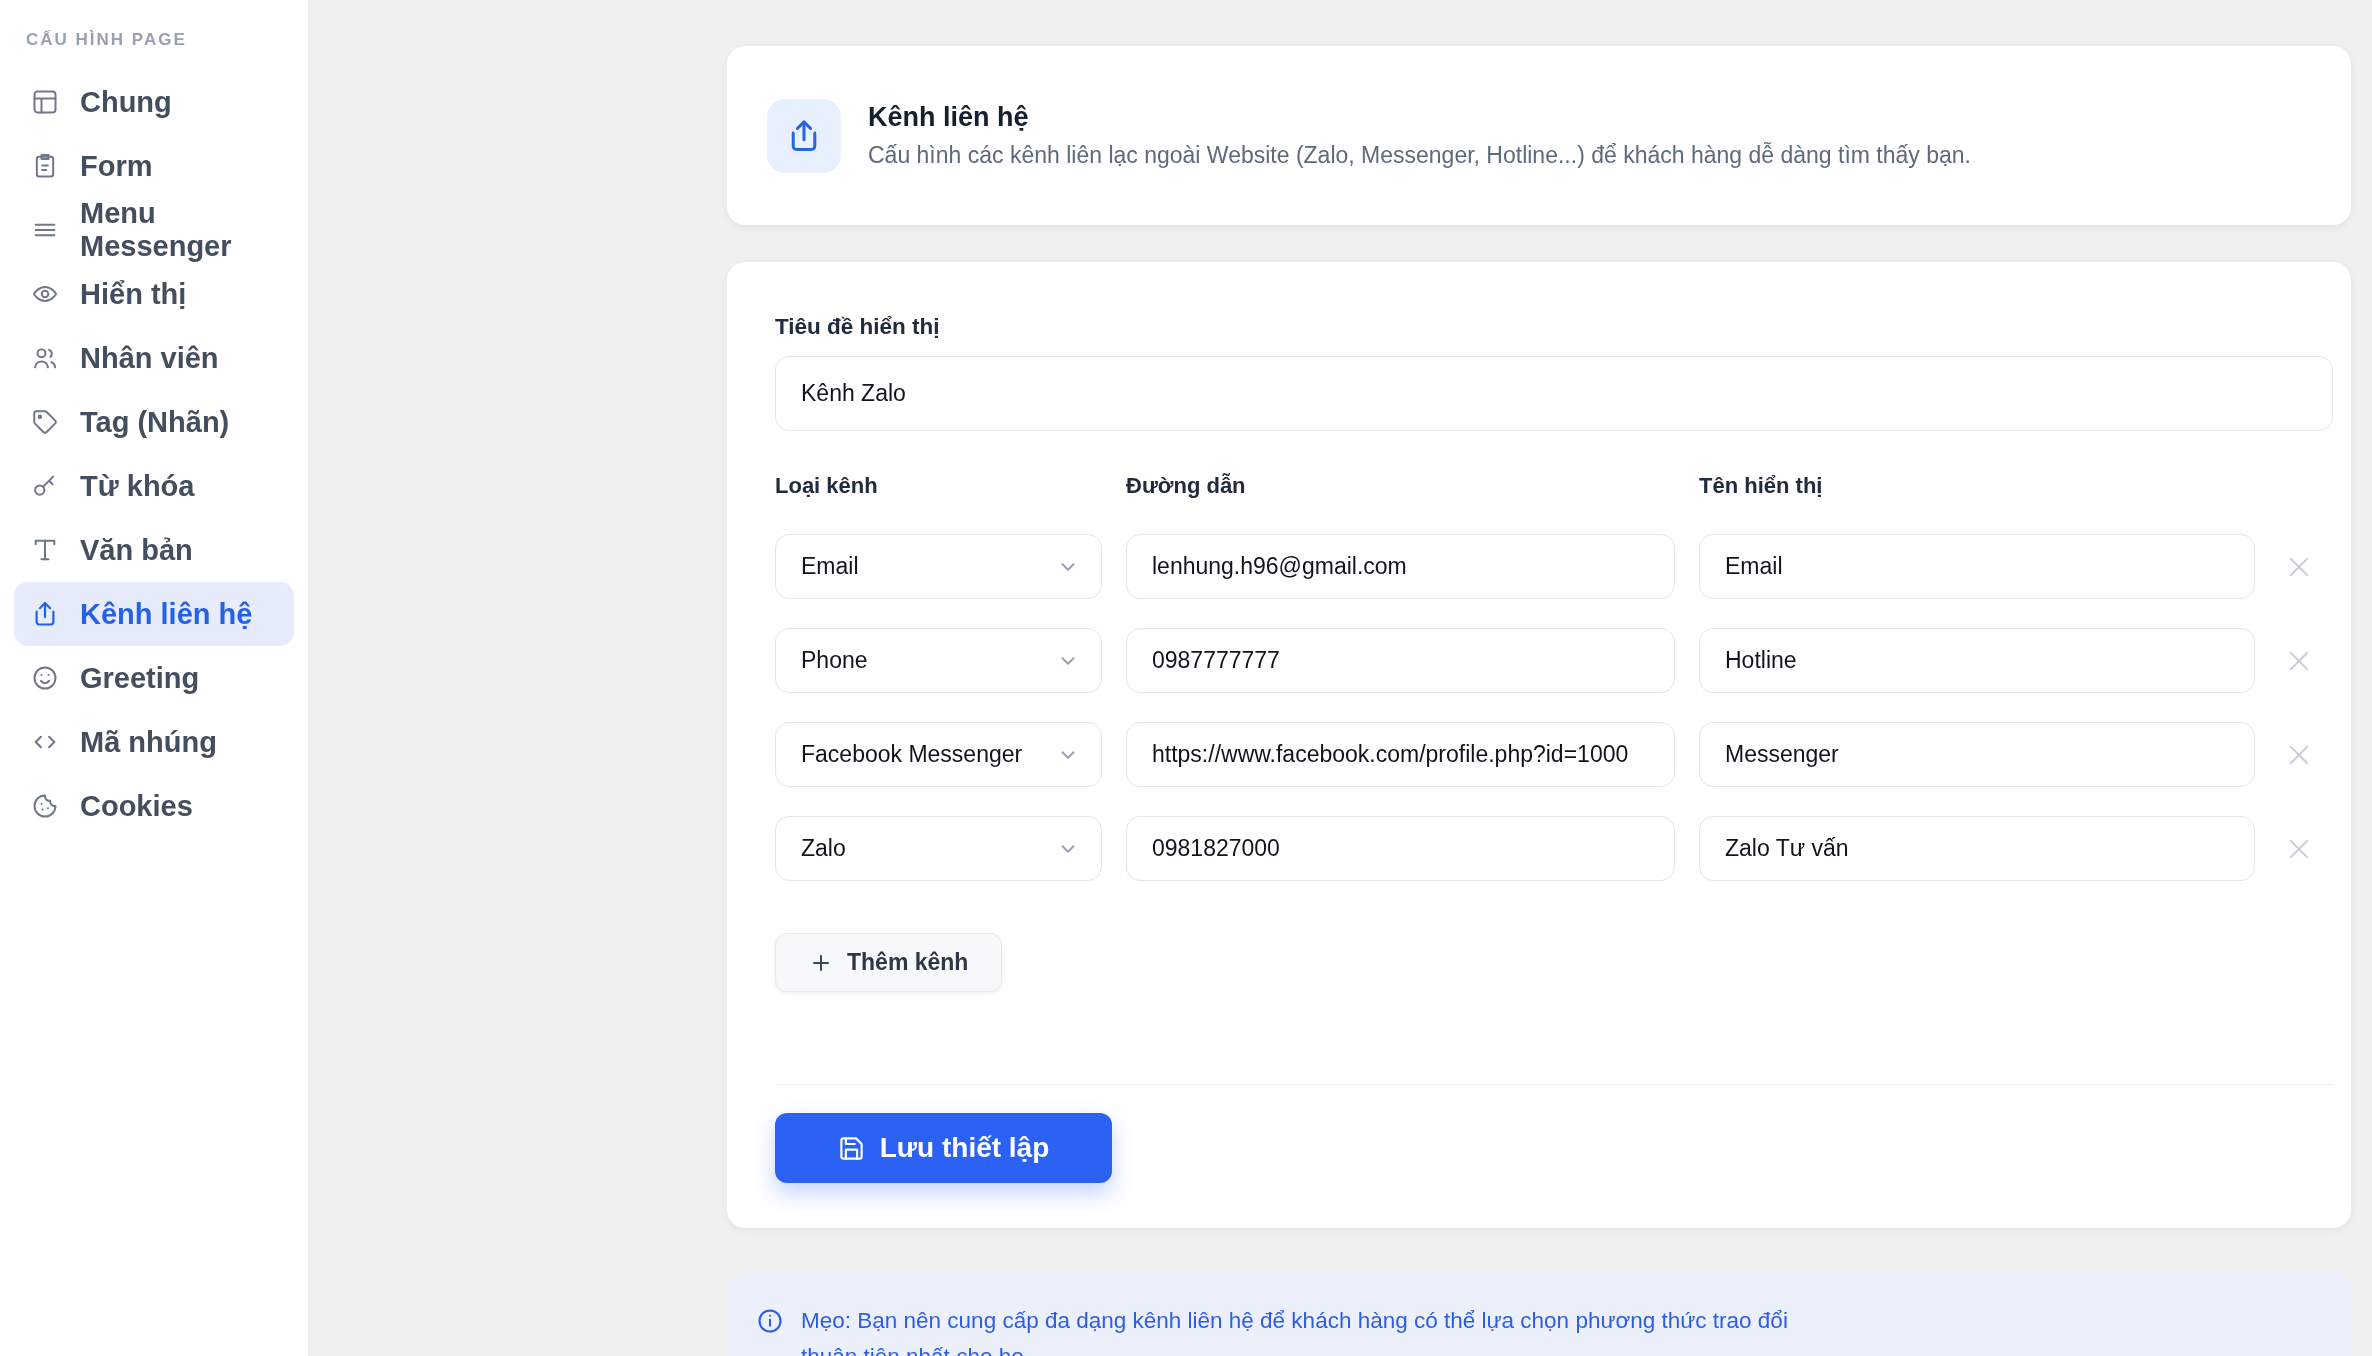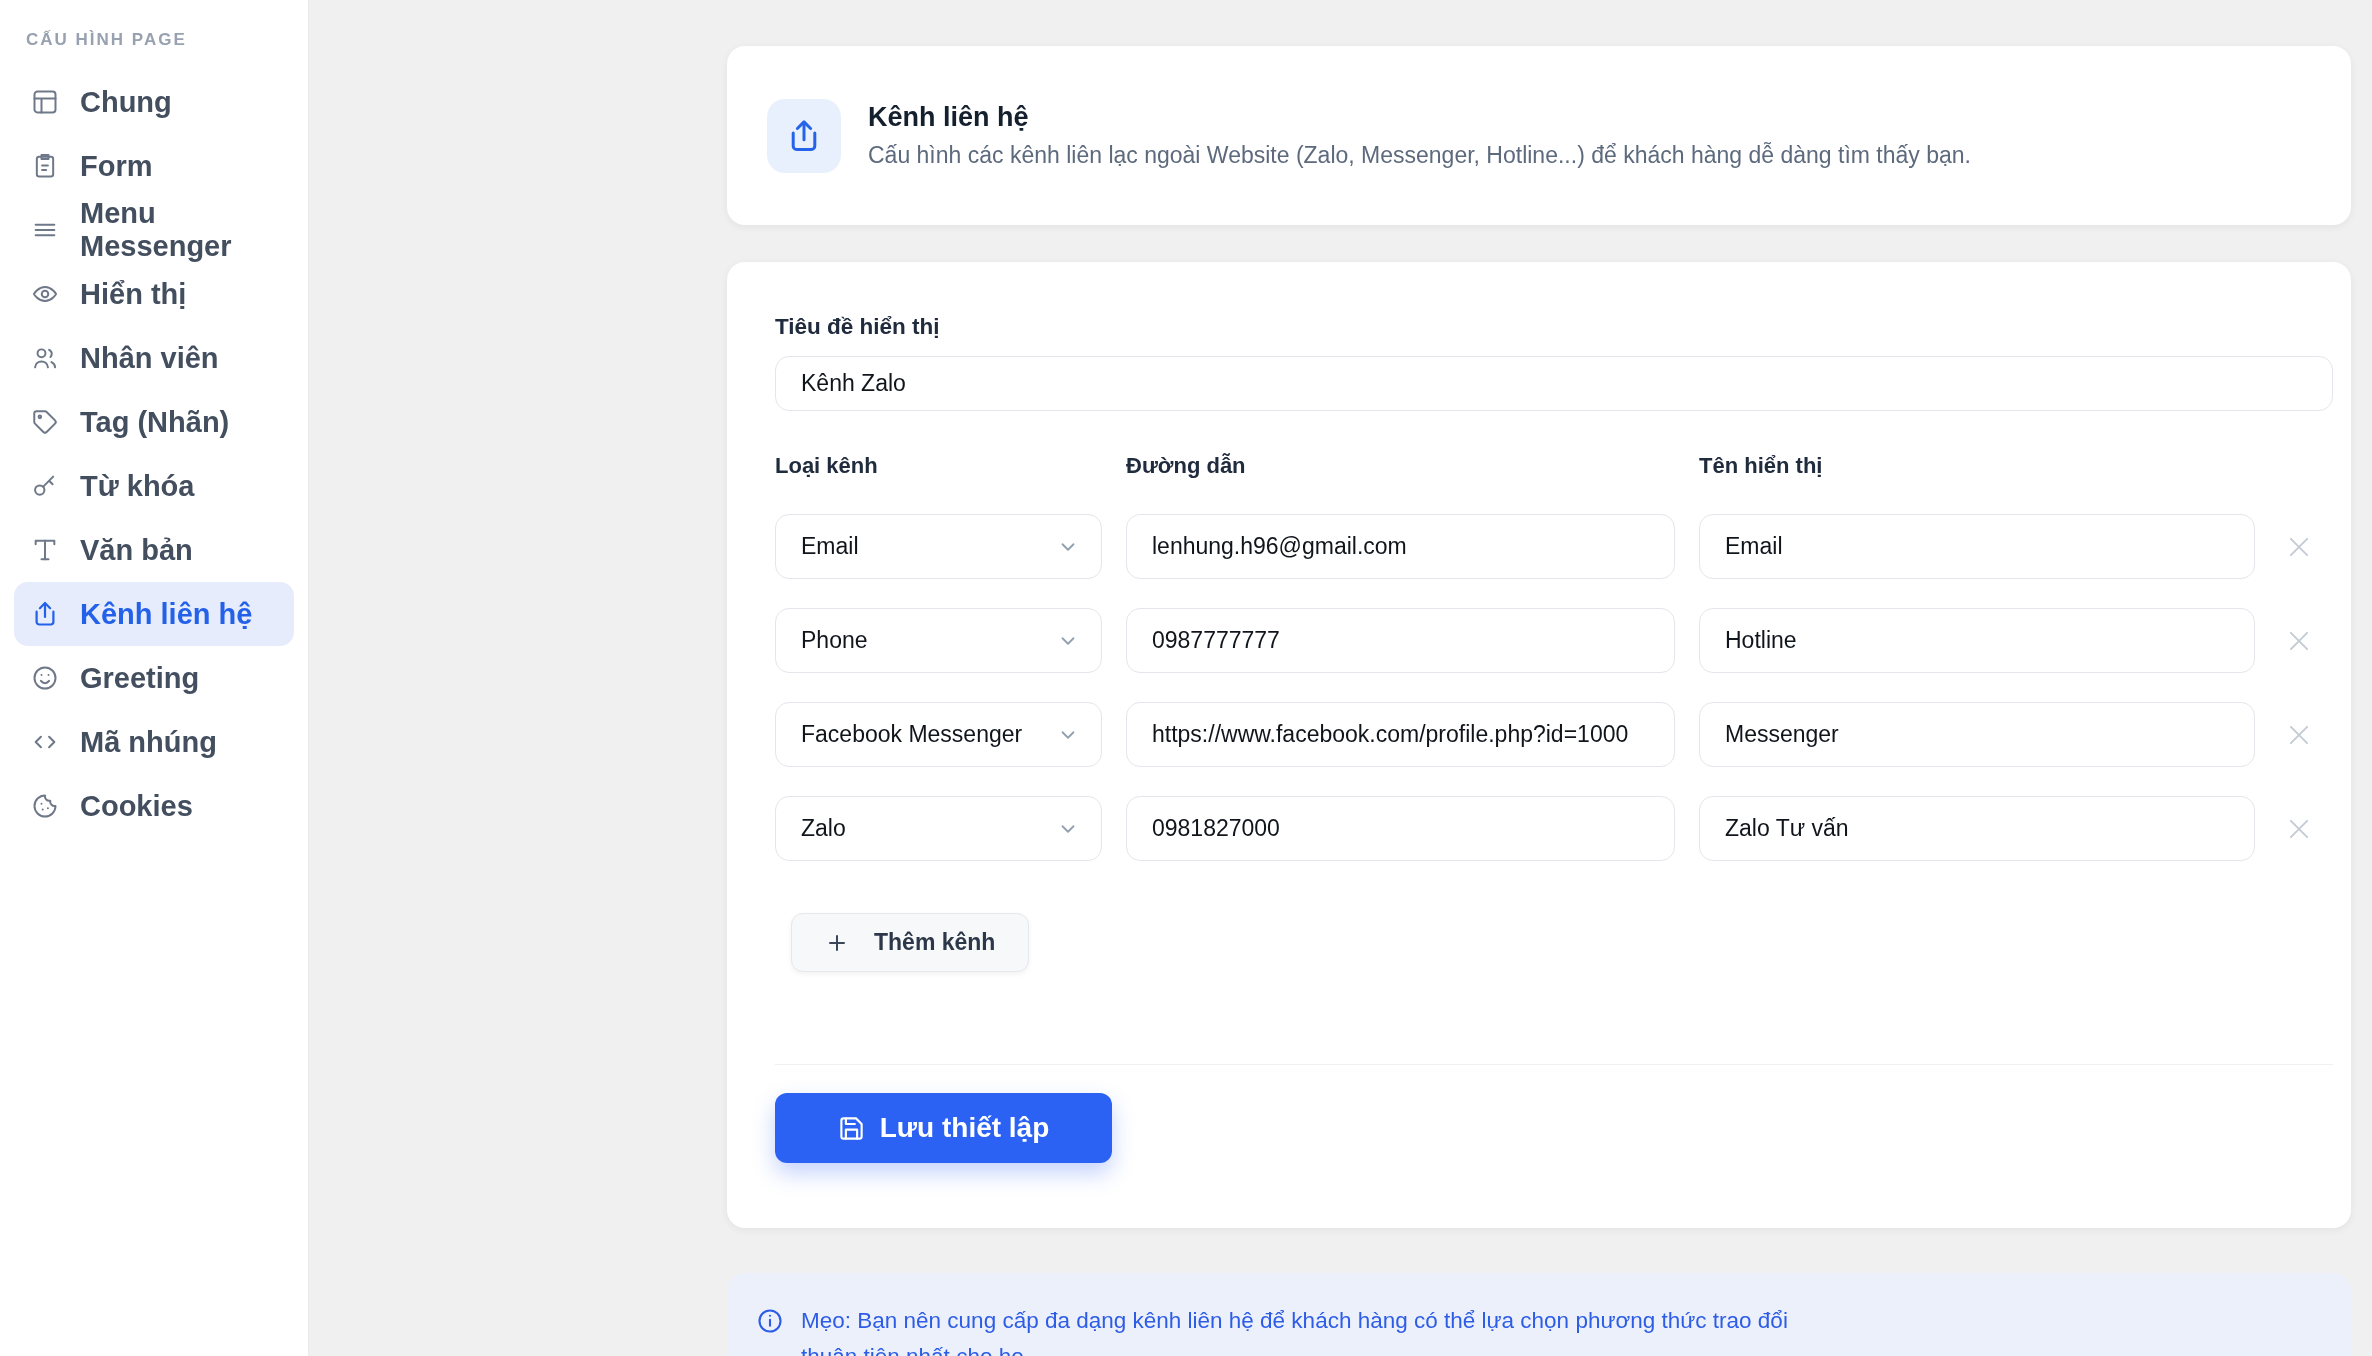--- a/index.html
+++ b/index.html
@@ -49,21 +49,21 @@
   .header-desc  { font-size:23px; color:#5d6a7d; }
 
   .form-card {
     position:absolute; top:262px; left:0; width:1624px; height:966px;
     background:#fff; border-radius:18px;
     box-shadow:0 2px 8px rgba(15,23,42,.06);
     padding:52px 0 0 48px;
   }
   .field-label { font-size:22.5px; font-weight:700; color:#202b3d; margin-bottom:16px; }
   .title-input {
-    width:1558px; height:55px; border:1px solid #e3e6ea; border-radius:14px;
+    width:1558px; height:75px; border:1px solid #e3e6ea; border-radius:14px;
     font-size:23px; color:#10151c; padding:0 25px; background:#fff; outline:none;
     font-family:inherit; display:block;
   }
   .grid-head, .channel-row {
     display:grid; grid-template-columns:327px 549px 556px 40px;
     column-gap:24px; width:1558px; align-items:center;
   }
   .grid-head { margin-top:42px; }
   .col-label { font-size:22px; font-weight:700; color:#202b3d; }
   .channel-row { margin-top:29px; }
@@ -79,24 +79,24 @@
     width:100%; height:65px; border:1px solid #e3e6ea; border-radius:14px;
     font-size:23px; color:#10151c; padding:0 25px; background:#fff; outline:none;
     font-family:inherit;
   }
   .remove-btn {
     width:40px; height:40px; background:none; border:none; padding:0;
     display:flex; align-items:center; justify-content:center; cursor:pointer; justify-self:center;
   }
   .remove-btn svg { width:30px; height:30px; stroke:#c5ccd6; stroke-width:1.6; }
   .add-btn {
-    margin-top:52px; height:59px; display:inline-flex; align-items:center; gap:25px;
+    margin-top:52px; height:59px; display:inline-flex; align-items:center; gap:14px;
     padding:0 33px; background:#f7f8f9; border:1px solid #e6e8ec; border-radius:12px;
     font-size:23px; font-weight:700; color:#2c3749; cursor:pointer;
-    box-shadow:0 2px 5px rgba(15,23,42,.06); font-family:inherit;margin-left:16px;
+    box-shadow:0 2px 5px rgba(15,23,42,.06); font-family:inherit;
   }
   .add-btn svg { width:24px; height:24px; stroke:#3a465a; stroke-width:2; }
   .divider { width:1558px; border-top:1px solid #eef0f3; margin-top:92px; }
   .save-btn {
     margin-top:28px; width:337px; height:70px;
     background:#2b62f3; color:#fff; border:none; border-radius:12px;
     font-size:28px; font-weight:700; font-family:inherit;
     display:flex; align-items:center; justify-content:center; gap:15px; cursor:pointer;
     box-shadow:0 10px 22px rgba(43,98,243,.28);
   }

